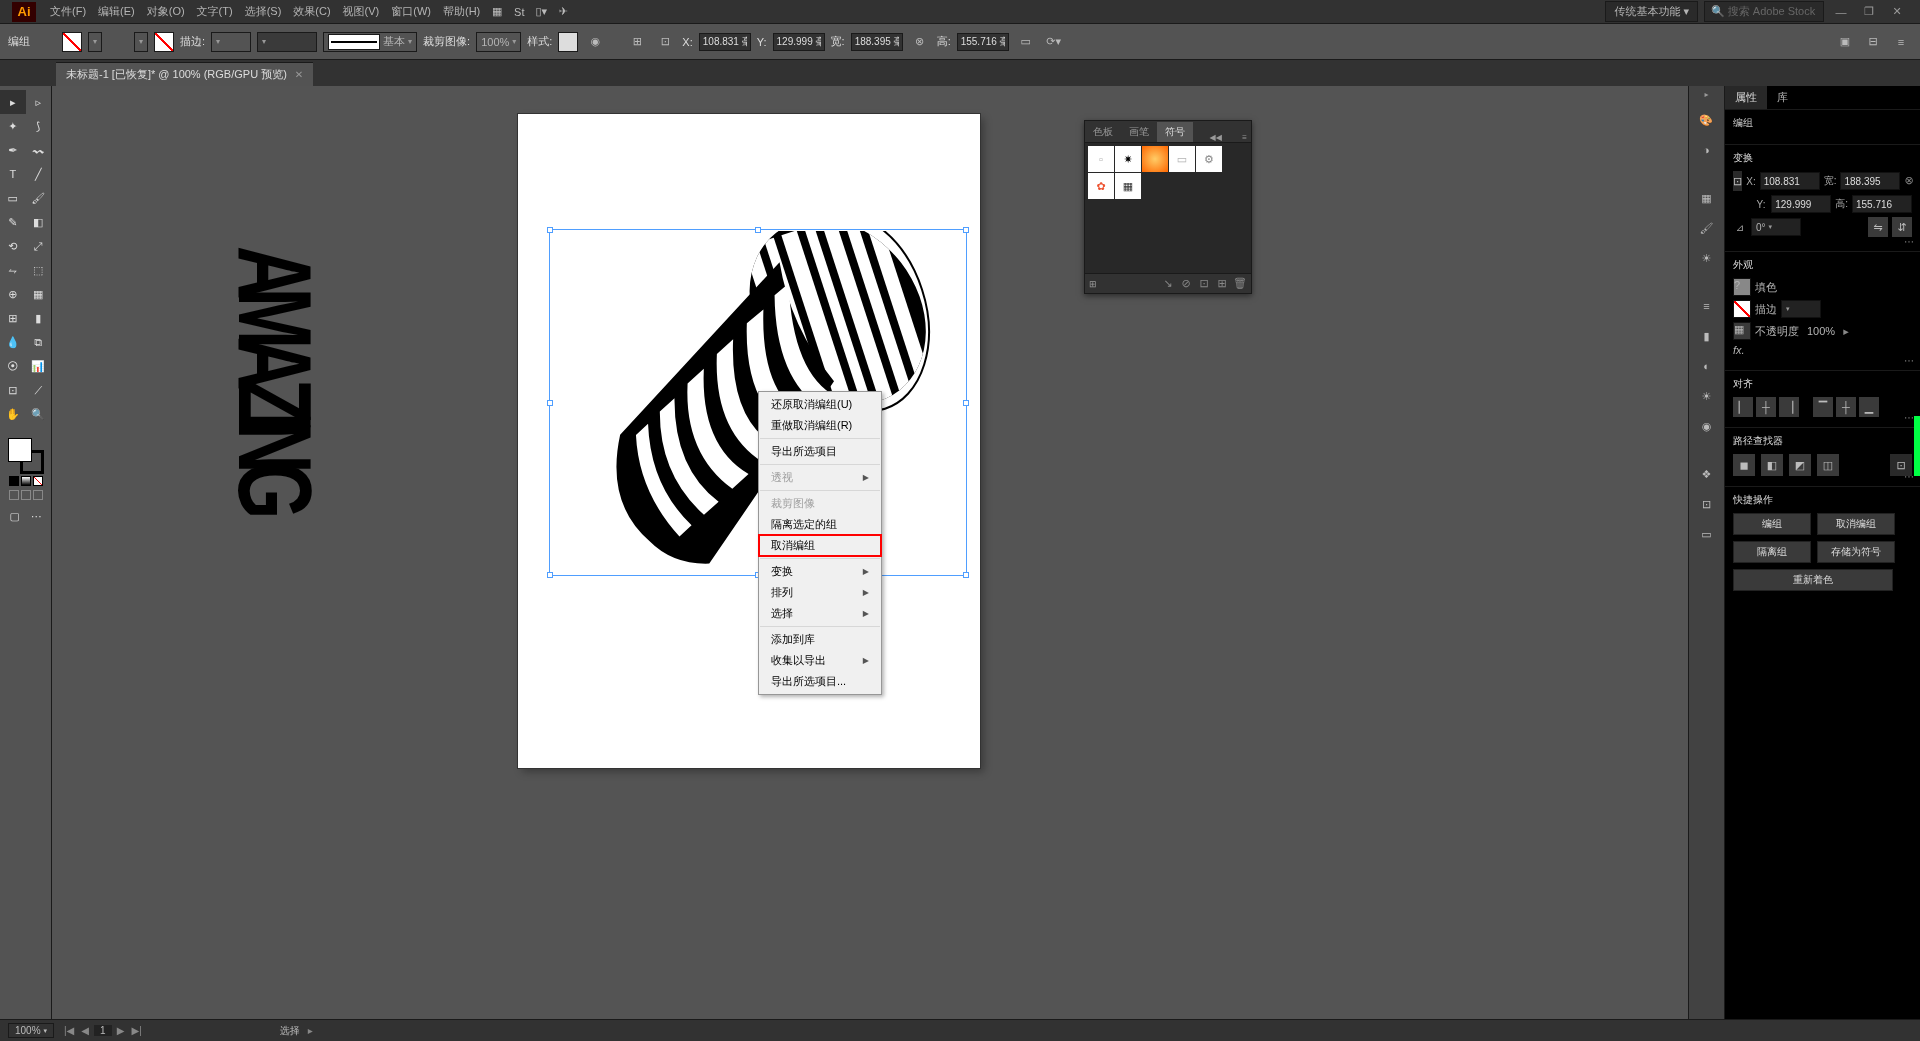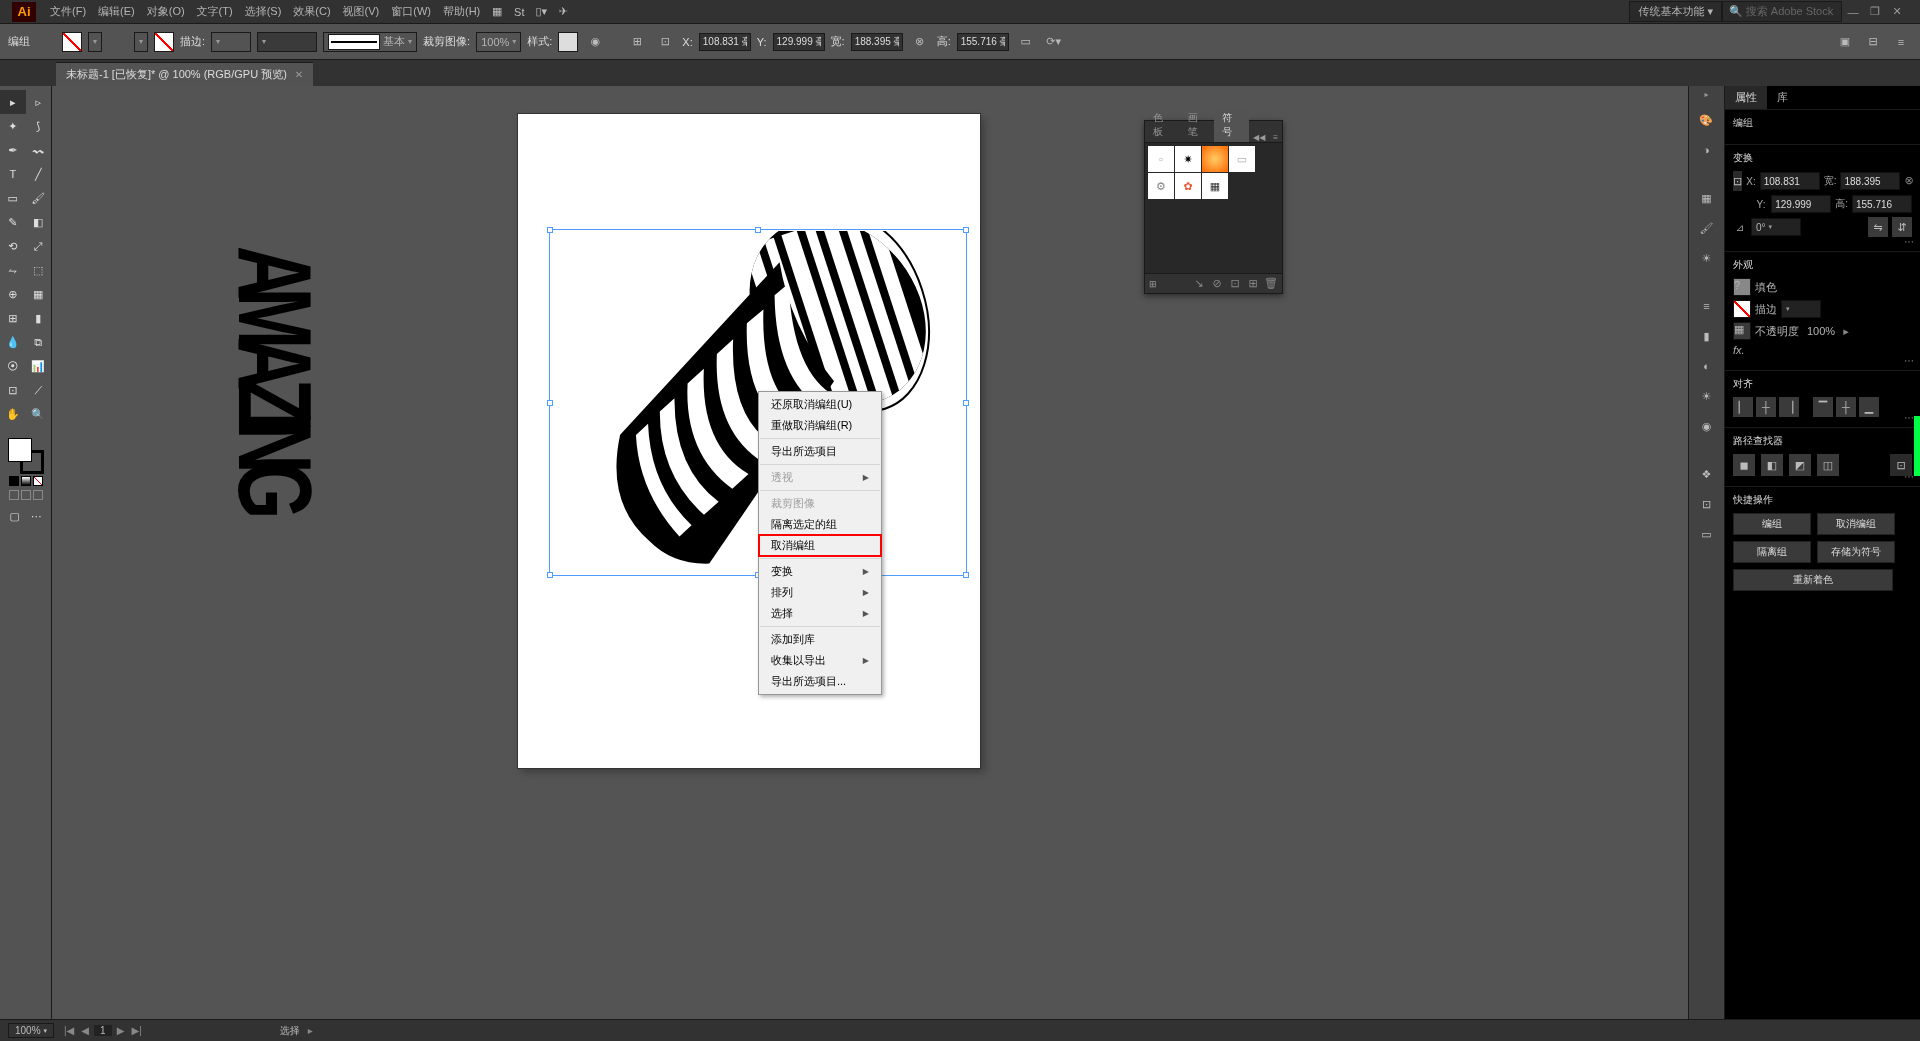--- a/index.html
+++ b/index.html
@@ -1,20 +1,20 @@
 <!DOCTYPE html>
 <html><head>
 <meta charset="utf-8">
 <style>
 * { margin: 0; padding: 0; box-sizing: border-box; font-family: "Microsoft YaHei", sans-serif; user-select: none; }
 body { background: #323232; color: #b4b4b4; font-size: 11px; overflow: hidden; width: 1920px; height: 1041px; position: relative; }
 .menubar { height: 24px; background: #323232; display: flex; align-items: center; padding: 0 12px; border-bottom: 1px solid #1a1a1a; }
 .ai-logo { width: 24px; height: 20px; background: #330000; color: #ff9a00; font-weight: bold; display: flex; align-items: center; justify-content: center; font-size: 13px; margin-right: 8px; }
 .menu-item { padding: 0 6px; height: 20px; display: flex; align-items: center; cursor: default; }
-.menubar-right { margin-left: auto; display: flex; align-items: center; }
+.menubar-right { margin-left: auto; display: flex; align-items: center; gap: 6px; }
 .workspace-dd { background: #2a2a2a; padding: 2px 8px; border: 1px solid #1a1a1a; }
 .search-box { background: #2a2a2a; padding: 2px 6px; width: 120px; color: #666; border: 1px solid #1a1a1a; }
 .win-btn { width: 22px; height: 16px; display: flex; align-items: center; justify-content: center; color: #999; }
 .control-bar { height: 36px; background: #535353; border-bottom: 1px solid #1a1a1a; display: flex; align-items: center; padding: 0 8px; gap: 6px; }
 .ctrl-label { color: #ddd; font-size: 11px; }
 .ctrl-swatch { width: 20px; height: 20px; border: 1px solid #1a1a1a; background: #535353; }
 .ctrl-swatch.nofill { background: linear-gradient(to top right, #fff 0%, #fff 45%, red 45%, red 55%, #fff 55%); }
 .ctrl-dd { background: #535353; border: 1px solid #1a1a1a; padding: 1px 4px; display: flex; align-items: center; gap: 3px; height: 20px; }
 .ctrl-dd::after { content: "▾"; font-size: 8px; color: #999; }
 .ctrl-input { background: #323232; border: 1px solid #1a1a1a; padding: 1px 3px; color: #ddd; width: 52px; height: 18px; font-size: 10px; }
@@ -48,21 +48,21 @@
 .context-menu { position: absolute; left: 706px; top: 305px; width: 124px; background: #f0f0f0; border: 1px solid #979797; box-shadow: 2px 2px 4px rgba(0,0,0,0.3); color: #000; font-size: 11px; padding: 2px 0; }
 .cm-item { padding: 3px 12px; display:flex; justify-content:space-between; align-items:center; }
 .cm-item.disabled { color: #a0a0a0; }
 .cm-item.highlighted { outline: 2px solid #ff0000; outline-offset: -1px; }
 .cm-sep { height: 1px; background: #d7d7d7; margin: 2px 1px; }
 .cm-arrow { font-size: 8px; color: #555; }
 .right-dock { display: flex; }
 .dock-icons { width: 36px; background: #424242; display:flex; flex-direction:column; align-items:center; padding-top:4px; gap:6px; border-left:1px solid #1a1a1a; }
 .dock-icon { width: 24px; height: 24px; display:flex; align-items:center; justify-content:center; color:#bbb; }
 .dock-icons .collapse-btn { height:12px; font-size:8px; color:#999; }
-.symbols-panel { position: absolute; left: 1092px; top: 34px; width: 139px; background: #323232; border: 1px solid #1a1a1a; box-shadow: 0 2px 6px rgba(0,0,0,0.5); }
+.symbols-panel { position: absolute; left: 1032px; top: 34px; width: 168px; background: #323232; border: 1px solid #1a1a1a; box-shadow: 0 2px 6px rgba(0,0,0,0.5); }
 .sp-tabs { display:flex; background:#323232; height:22px; align-items:flex-end; border-bottom:1px solid #1a1a1a; }
 .sp-tab { padding:3px 8px; font-size:10px; color:#999; }
 .sp-tab.active { background:#535353; color:#ddd; }
 .sp-collapse { margin-left:auto; padding:0 4px; font-size:8px; color:#999; }
 .sp-grid { display:flex; flex-wrap:wrap; gap:1px; padding:3px; background:#282828; min-height:130px; align-content:flex-start; }
 .sp-item { width:26px; height:26px; background:#535353; display:flex; align-items:center; justify-content:center; }
 .sp-footer { height:20px; background:#323232; border-top:1px solid #1a1a1a; display:flex; align-items:center; padding:0 4px; gap:4px; justify-content:flex-end; }
 .sp-footer-left { margin-right:auto; color:#999; font-size:9px; }
 .sp-ficon { width:14px; height:14px; color:#888; display:flex; align-items:center; justify-content:center; }
 .props-panel { width: 196px; background: #000000; border-left: 1px solid #1a1a1a; overflow-y:auto; }

